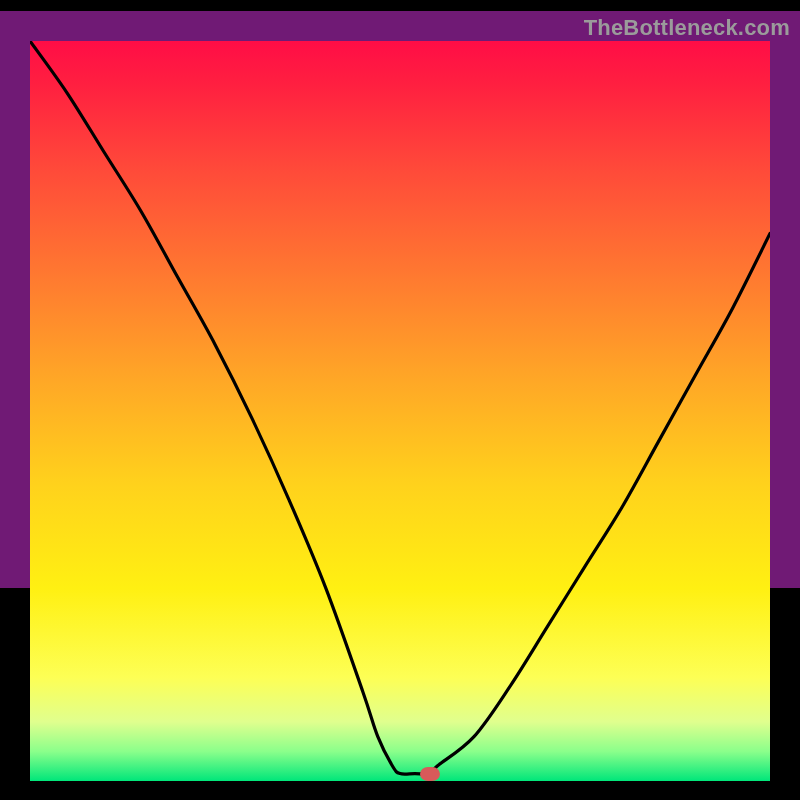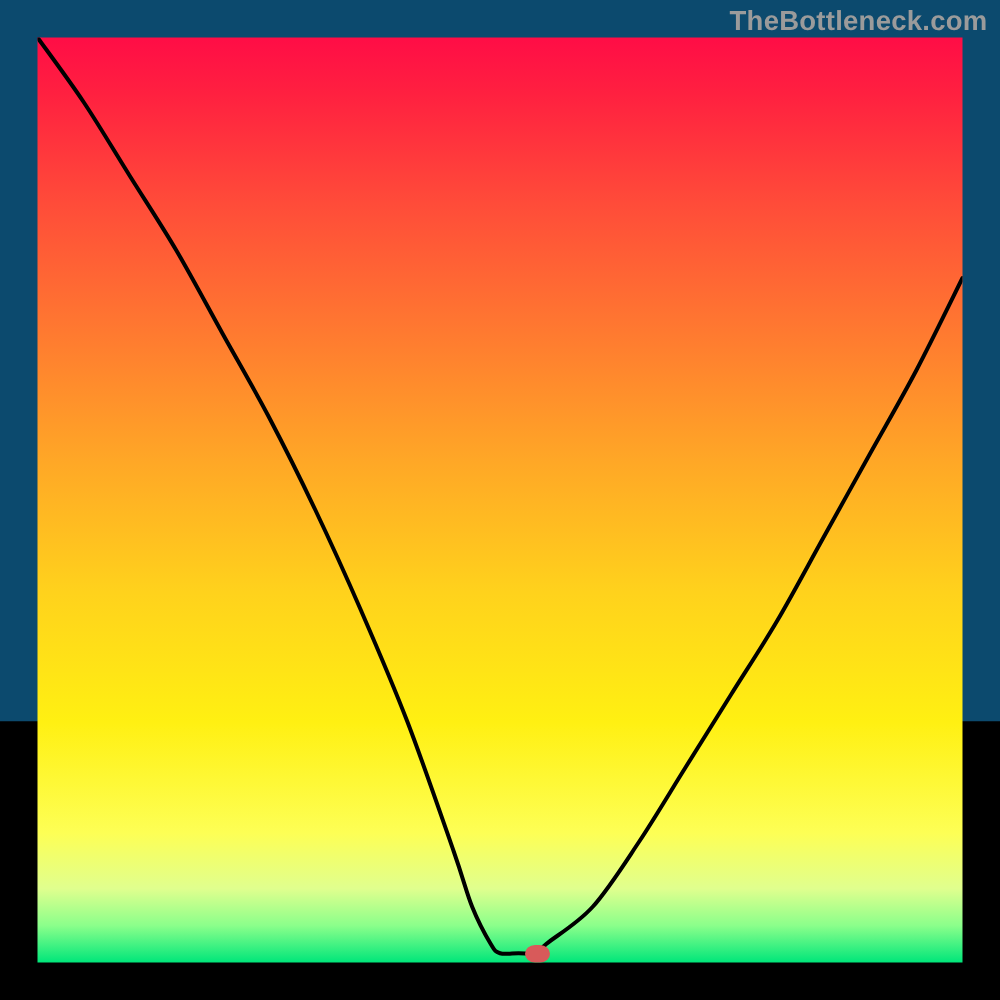--- a/index.html
+++ b/index.html
@@ -6,24 +6,24 @@
     margin: 0;
     padding: 0;
     width: 800px;
     height: 800px;
     background: #000;
     overflow: hidden;
   }
   .frame {
     position: absolute;
     left: 0;
-    top: 0;
+    top: 11px;
     width: 800px;
     height: 577px;
-    background: #0c4a6e;
+    background: #701a75;
   }
   .plot {
     position: absolute;
     left: 30px;
     top: 30px;
     width: 740px;
     height: 740px;
     background: linear-gradient(to bottom,
       #ff0d46 0%,
       #ff2040 6%,

